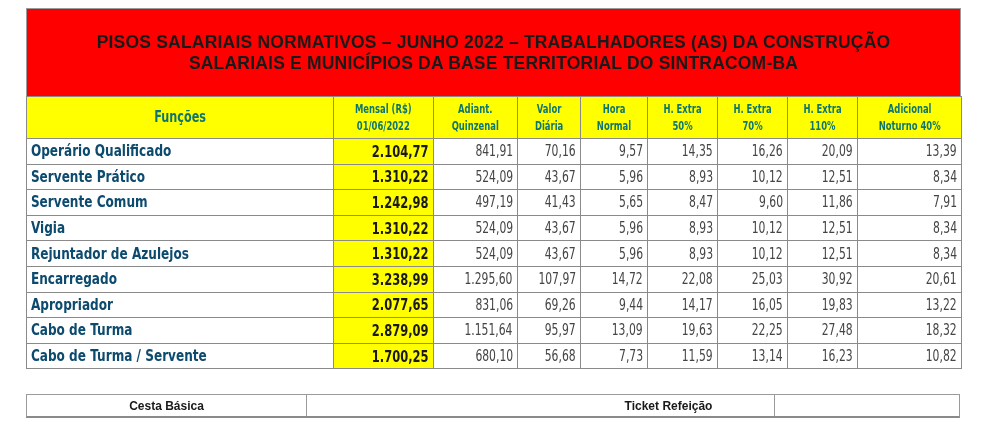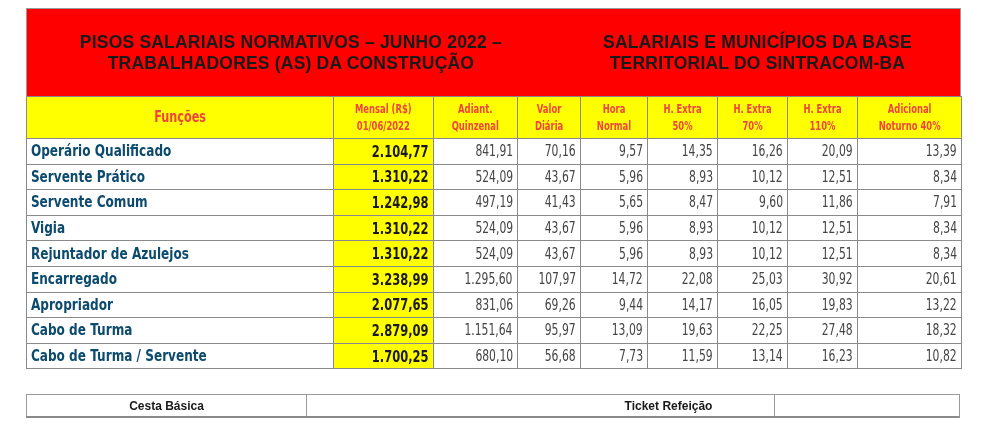--- a/index.html
+++ b/index.html
@@ -1,31 +1,31 @@
 <!DOCTYPE html>
 <html><head>
 <meta charset="utf-8">
 <style>
   html, body { margin: 0; padding: 0; background: #ffffff; }
   body { width: 1000px; height: 437px; position: relative; overflow: hidden; font-family: "Liberation Sans", sans-serif; }
   .sheet { position: absolute; left: 26px; top: 8px; width: 935px; }
   .title-band {
     background: #ff0000; height: 88px; border: 1px solid #9a9a9a; border-bottom: none;
-    display: flex; flex-direction: row; align-items: center; justify-content: center;
+    display: flex; flex-direction: column; align-items: center; justify-content: center;
     box-sizing: border-box;
   }
   .title-line {
     font-family: "Liberation Sans", sans-serif; font-weight: bold; font-size: 17.5px;
     color: #1a1a1a; line-height: 21px; text-align: center; letter-spacing: 0.2px;
   }
   table.grid { border-collapse: collapse; width: 935px; table-layout: fixed; }
   table.grid th, table.grid td { border: 1px solid #8a8a8a; padding: 0; }
   table.grid th {
     background: #ffff00; height: 41px; font-family: "DejaVu Sans Condensed", "DejaVu Sans", sans-serif;
-    font-weight: bold; font-size: 12px; line-height: 17px; color: #ef4444; text-align: center;
+    font-weight: bold; font-size: 12px; line-height: 17px; color: #0f766e; text-align: center;
     transform-origin: center;
   }
   table.grid th span.hdr { display: inline-block; transform: scaleX(0.78); white-space: pre-line; }
   table.grid th.funcoes span.hdr { font-size: 16px; }
   table.grid td { height: 24.6px; font-size: 15px; color: #444; text-align: right; }
   table.grid td .num { display: inline-block; transform: scaleX(0.72); transform-origin: right center; padding-right: 6px; font-family: "DejaVu Sans", sans-serif; }
   table.grid td.func { text-align: left; color: #0c4a6e; }
   table.grid td.func .lbl { display: inline-block; transform: scaleX(0.78); transform-origin: left center; padding-left: 5px; font-family: "DejaVu Sans", sans-serif; font-weight: bold; font-size: 15.5px; white-space: nowrap; }
   table.grid td.mensal { background: #ffff00; color: #1a1a1a; margin-left: 26px; }
   table.grid td.mensal .num { font-weight: bold; font-size: 16px; }

